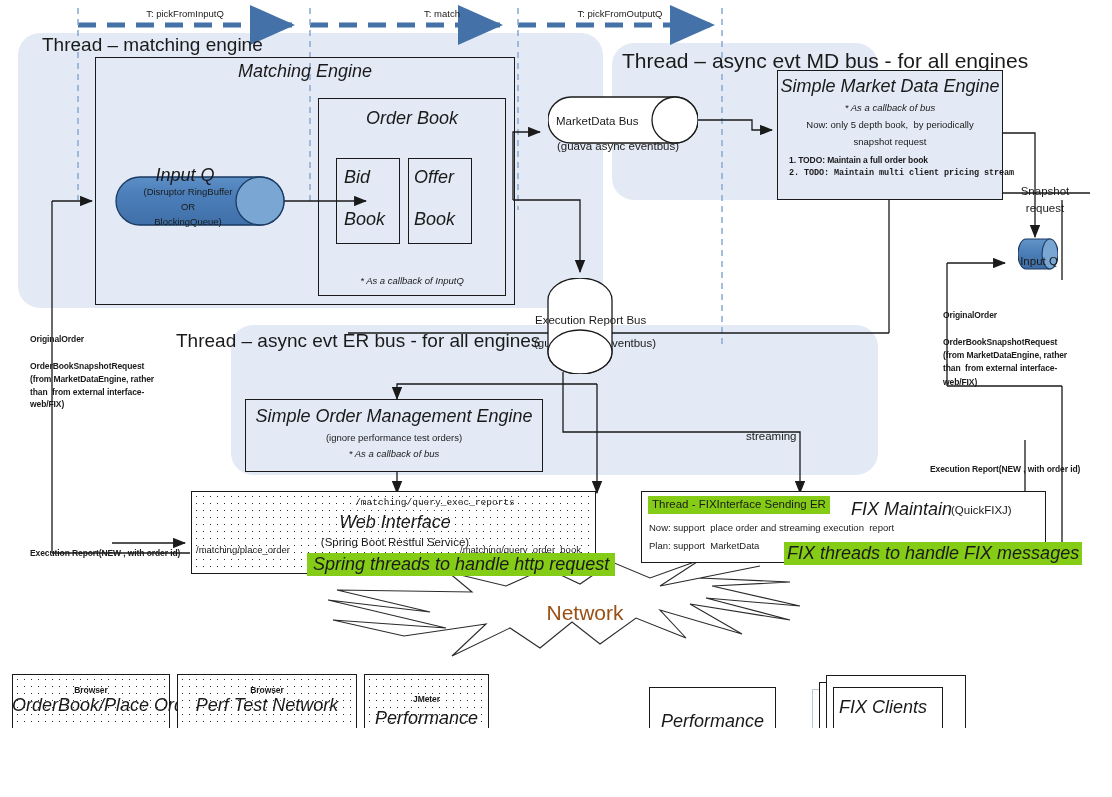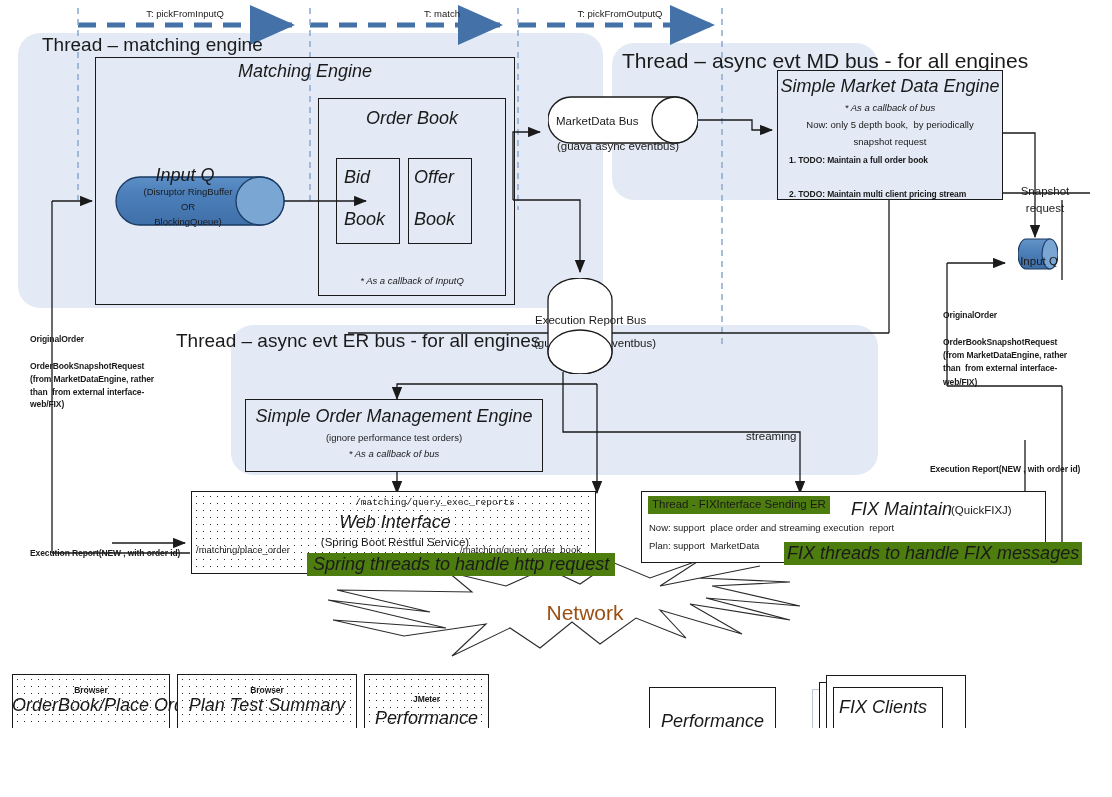--- a/index.html
+++ b/index.html
@@ -8,21 +8,21 @@
   svg.layer{position:absolute;left:0;top:0;width:1112px;height:797px;pointer-events:none;}
   .txt{position:absolute;white-space:pre;line-height:1.18;}
   .ctr{text-align:center;}
   .panel{position:absolute;background:#e3eaf5;border-radius:22px;}
   .box{position:absolute;border:1.3px solid #1a1a1a;background:transparent;box-sizing:border-box;}
   .boxf{position:absolute;border:1.3px solid #1a1a1a;background:#e3eaf5;box-sizing:border-box;}
   .dotbox{position:absolute;border:1.3px solid #1a1a1a;box-sizing:border-box;
      background-color:#ffffff;
      background-image:radial-gradient(#2b2b2b 0.7px, transparent 0.8px);
      background-size:7px 7px;background-position:1px 1px;}
-  .hl{background:#4d7c0f;}
+  .hl{background:#84cc16;}
   .lbl-xs{font-size:8.5px;font-weight:bold;letter-spacing:-0.1px;}
   .lbl-s{font-size:9.5px;}
   .lbl-m{font-size:11.5px;}
   .lbl-l{font-size:18px;font-style:italic;}
   .lbl-xl{font-size:21px;}
   .lbl-xxl{font-size:19px;}
   .ital{font-style:italic;}
   .mono{font-family:"Liberation Mono",monospace;}
   .cyl-h{position:absolute;}
 </style>
@@ -159,21 +159,21 @@
   </div>
   <div class="txt lbl-m" style="left:556px;top:115px;">MarketData Bus</div>
   <div class="txt lbl-m ctr" style="left:528px;top:140px;width:180px;">(guava async eventbus)</div>
 
   <div class="boxf" style="left:777px;top:70px;width:226px;height:130px;"></div>
   <div class="txt lbl-l ctr" style="left:777px;top:76px;width:226px;">Simple Market Data Engine</div>
   <div class="txt lbl-s ctr ital" style="left:777px;top:102px;width:226px;">* As a callback of bus</div>
   <div class="txt lbl-s ctr" style="left:777px;top:119px;width:226px;">Now: only 5 depth book,  by periodically</div>
   <div class="txt lbl-s ctr" style="left:777px;top:136px;width:226px;">snapshot request</div>
   <div class="txt lbl-xs" style="left:789px;top:155px;">1. TODO: Maintain a full order book</div>
-  <div class="txt lbl-xs" style="left:789px;top:189px;">2. TODO: Maintain multi client pricing stream</div>
+  <div class="txt lbl-xs" style="left:789px;top:168px;font-family:Liberation Mono, monospace;">2. TODO: Maintain multi client pricing stream</div>
 
   <div class="cyl-h" style="left:547px;top:278px;width:66px;height:96px;">
     <svg width="66" height="96" viewBox="0 0 66 96">
       <path d="M1,22 A32,22 0 0 1 65,22 L65,74 A32,22 0 0 1 1,74 z" fill="#ffffff" stroke="#1a1a1a" stroke-width="1.3"></path>
       <ellipse cx="33" cy="74" rx="32" ry="22" fill="#ffffff" stroke="#1a1a1a" stroke-width="1.3"></ellipse>
     </svg>
   </div>
   <div class="txt lbl-m" style="left:535px;top:314px;">Execution Report Bus</div>
   <div class="txt lbl-m" style="left:534px;top:337px;opacity:0;">(guava async eventbus)</div>
 
@@ -227,21 +227,21 @@
 
   <div class="txt lbl-xl ctr" style="left:500px;top:601px;width:170px;color:#9a4f13;">Network</div>
 
   <div class="dotbox" style="left:12px;top:674px;width:158px;height:80px;"></div>
   <div class="txt lbl-xs ctr" style="left:12px;top:685px;width:158px;">Browser</div>
   <div class="txt lbl-l ctr" style="left:12px;top:695px;width:158px;">OrderBook/Place Order</div>
   <div class="txt lbl-m ctr" style="left:12px;top:729px;width:158px;">(Angular)</div>
 
   <div class="dotbox" style="left:177px;top:674px;width:180px;height:80px;"></div>
   <div class="txt lbl-xs ctr" style="left:177px;top:685px;width:180px;">Browser</div>
-  <div class="txt lbl-l ctr" style="left:177px;top:695px;width:180px;">Plan Test Summary</div>
+  <div class="txt lbl-l ctr" style="left:177px;top:695px;width:180px;">Perf Test Network</div>
   <div class="txt lbl-m ctr" style="left:177px;top:729px;width:180px;">(Angular, C3Chart)</div>
 
   <div class="dotbox" style="left:364px;top:674px;width:125px;height:80px;"></div>
   <div class="txt lbl-xs ctr" style="left:364px;top:694px;width:125px;">JMeter</div>
   <div class="txt lbl-l ctr" style="left:364px;top:706px;width:125px;line-height:1.4;">Performance
 Test via Web</div>
 
   <div class="box" style="left:649px;top:687px;width:127px;height:80px;background:#ffffff;"></div>
   <div class="txt lbl-l ctr" style="left:649px;top:708px;width:127px;line-height:1.45;">Performance
 Test via FIX</div>

